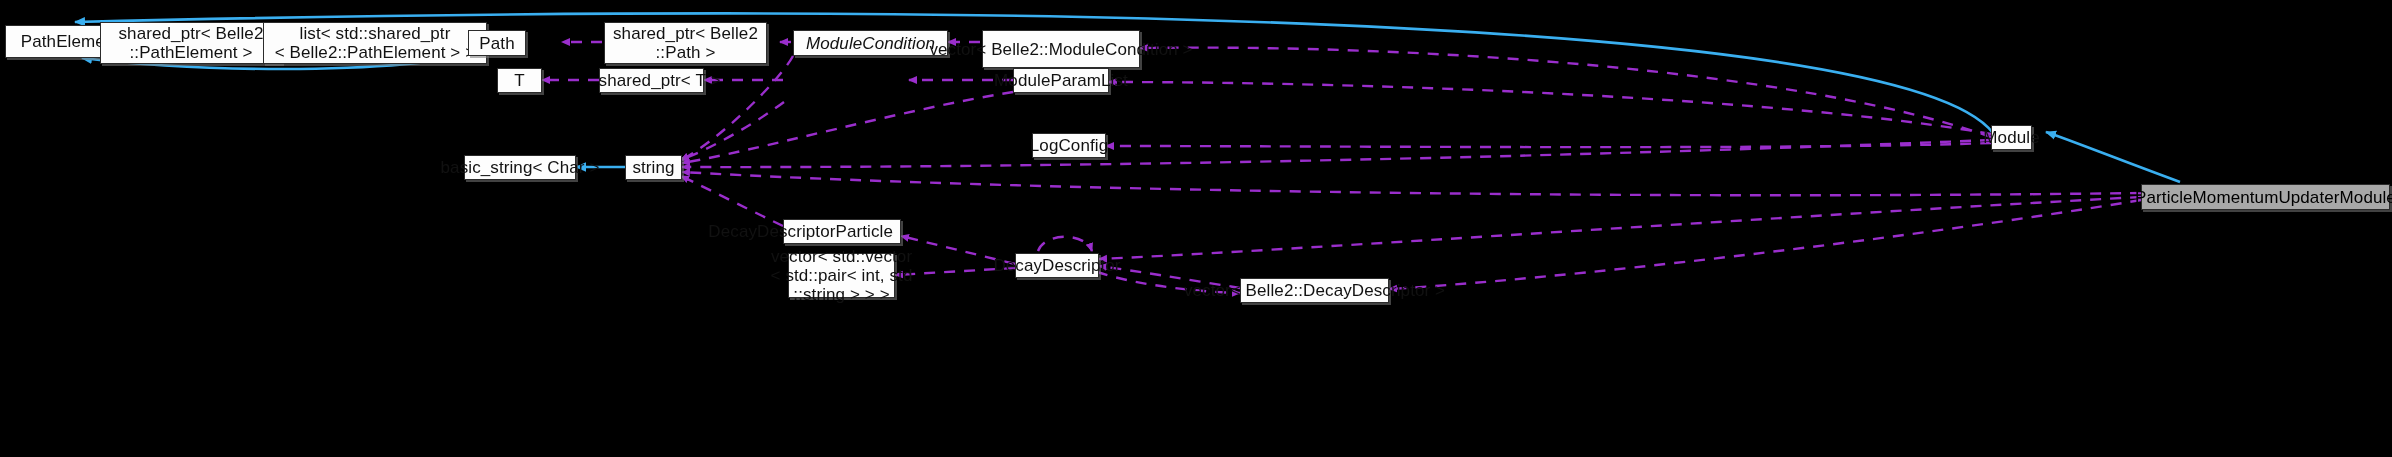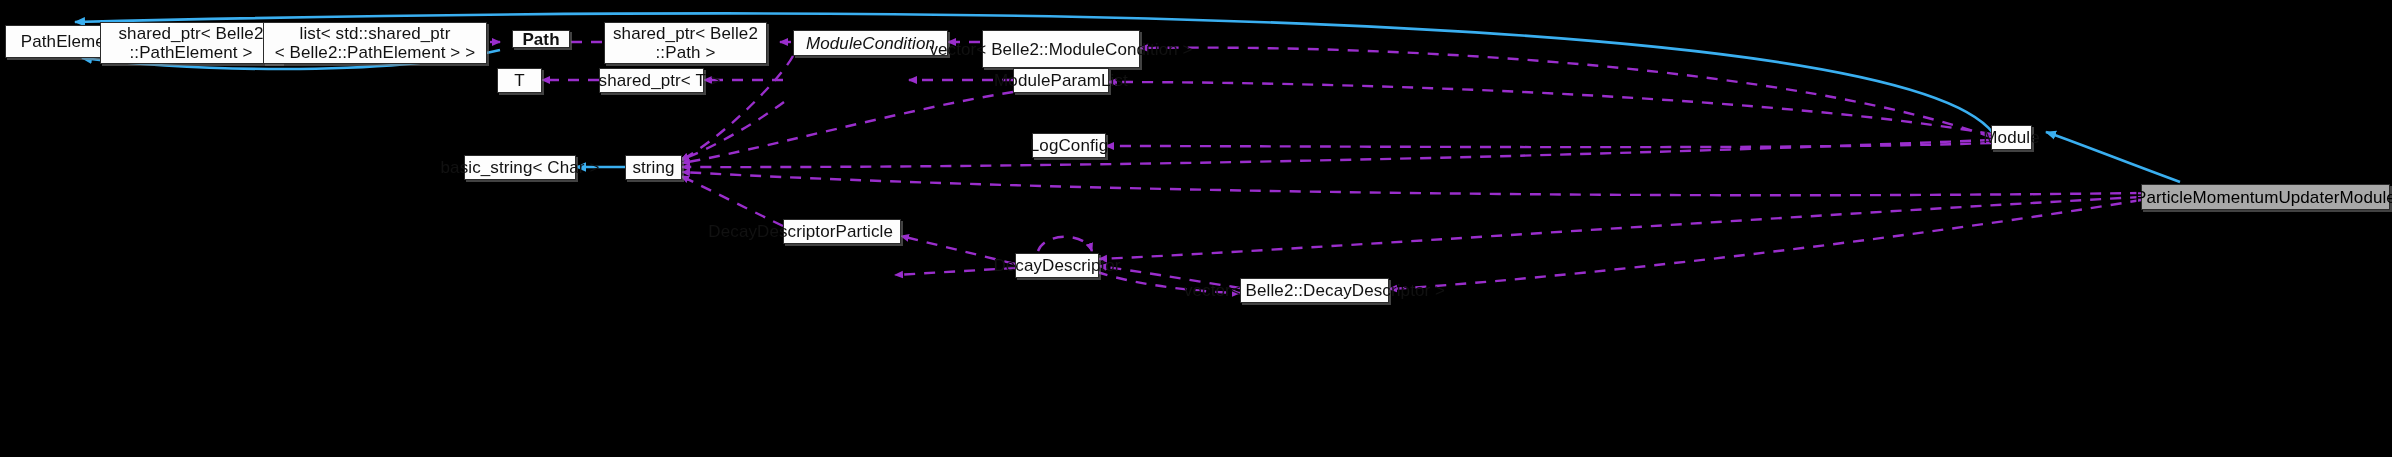--- a/index.html
+++ b/index.html
@@ -110,21 +110,21 @@
   <div class="node" style="left:100px;top:22px;width:182px;height:42px;">
     <span>shared_ptr&lt; Belle2
 ::PathElement &gt;</span>
   </div>
 
   <div class="node" style="left:263px;top:22px;width:224px;height:42px;">
     <span>list&lt; std::shared_ptr
 &lt; Belle2::PathElement &gt; &gt;</span>
   </div>
 
-  <div class="node" style="left:512px;top:30px;width:58px;height:18px;font-weight:bold;">
+  <div class="node" style="left:468px;top:30px;width:58px;height:26px;">
     <span>Path</span>
   </div>
 
   <div class="node" style="left:604px;top:22px;width:163px;height:42px;">
     <span>shared_ptr&lt; Belle2
 ::Path &gt;</span>
   </div>
 
   <div class="node" style="left:793px;top:30px;width:155px;height:26px;font-style:italic;">
     <span>ModuleCondition</span>
@@ -160,20 +160,25 @@
   </div>
 
   <div class="node" style="left:625px;top:155px;width:57px;height:25px;">
     <span>string</span>
   </div>
 
   <div class="node" style="left:783px;top:219px;width:118px;height:25px;justify-content:flex-end;">
     <span>DecayDescriptorParticle</span>
   </div>
 
+  <div class="node" style="left:788px;top:253px;width:107px;height:45px;">
+    <span>vector&lt; std::vector
+&lt; std::pair&lt; int, std
+::string &gt; &gt; &gt;</span>
+  </div>
 
   <div class="node" style="left:1015px;top:253px;width:84px;height:25px;">
     <span>DecayDescriptor</span>
   </div>
 
   <div class="node" style="left:1240px;top:278px;width:149px;height:25px;">
     <span>vector&lt; Belle2::DecayDescriptor &gt;</span>
   </div>
 
   <div class="node highlight" style="left:2141px;top:184px;width:249px;height:26px;align-items:center;">

